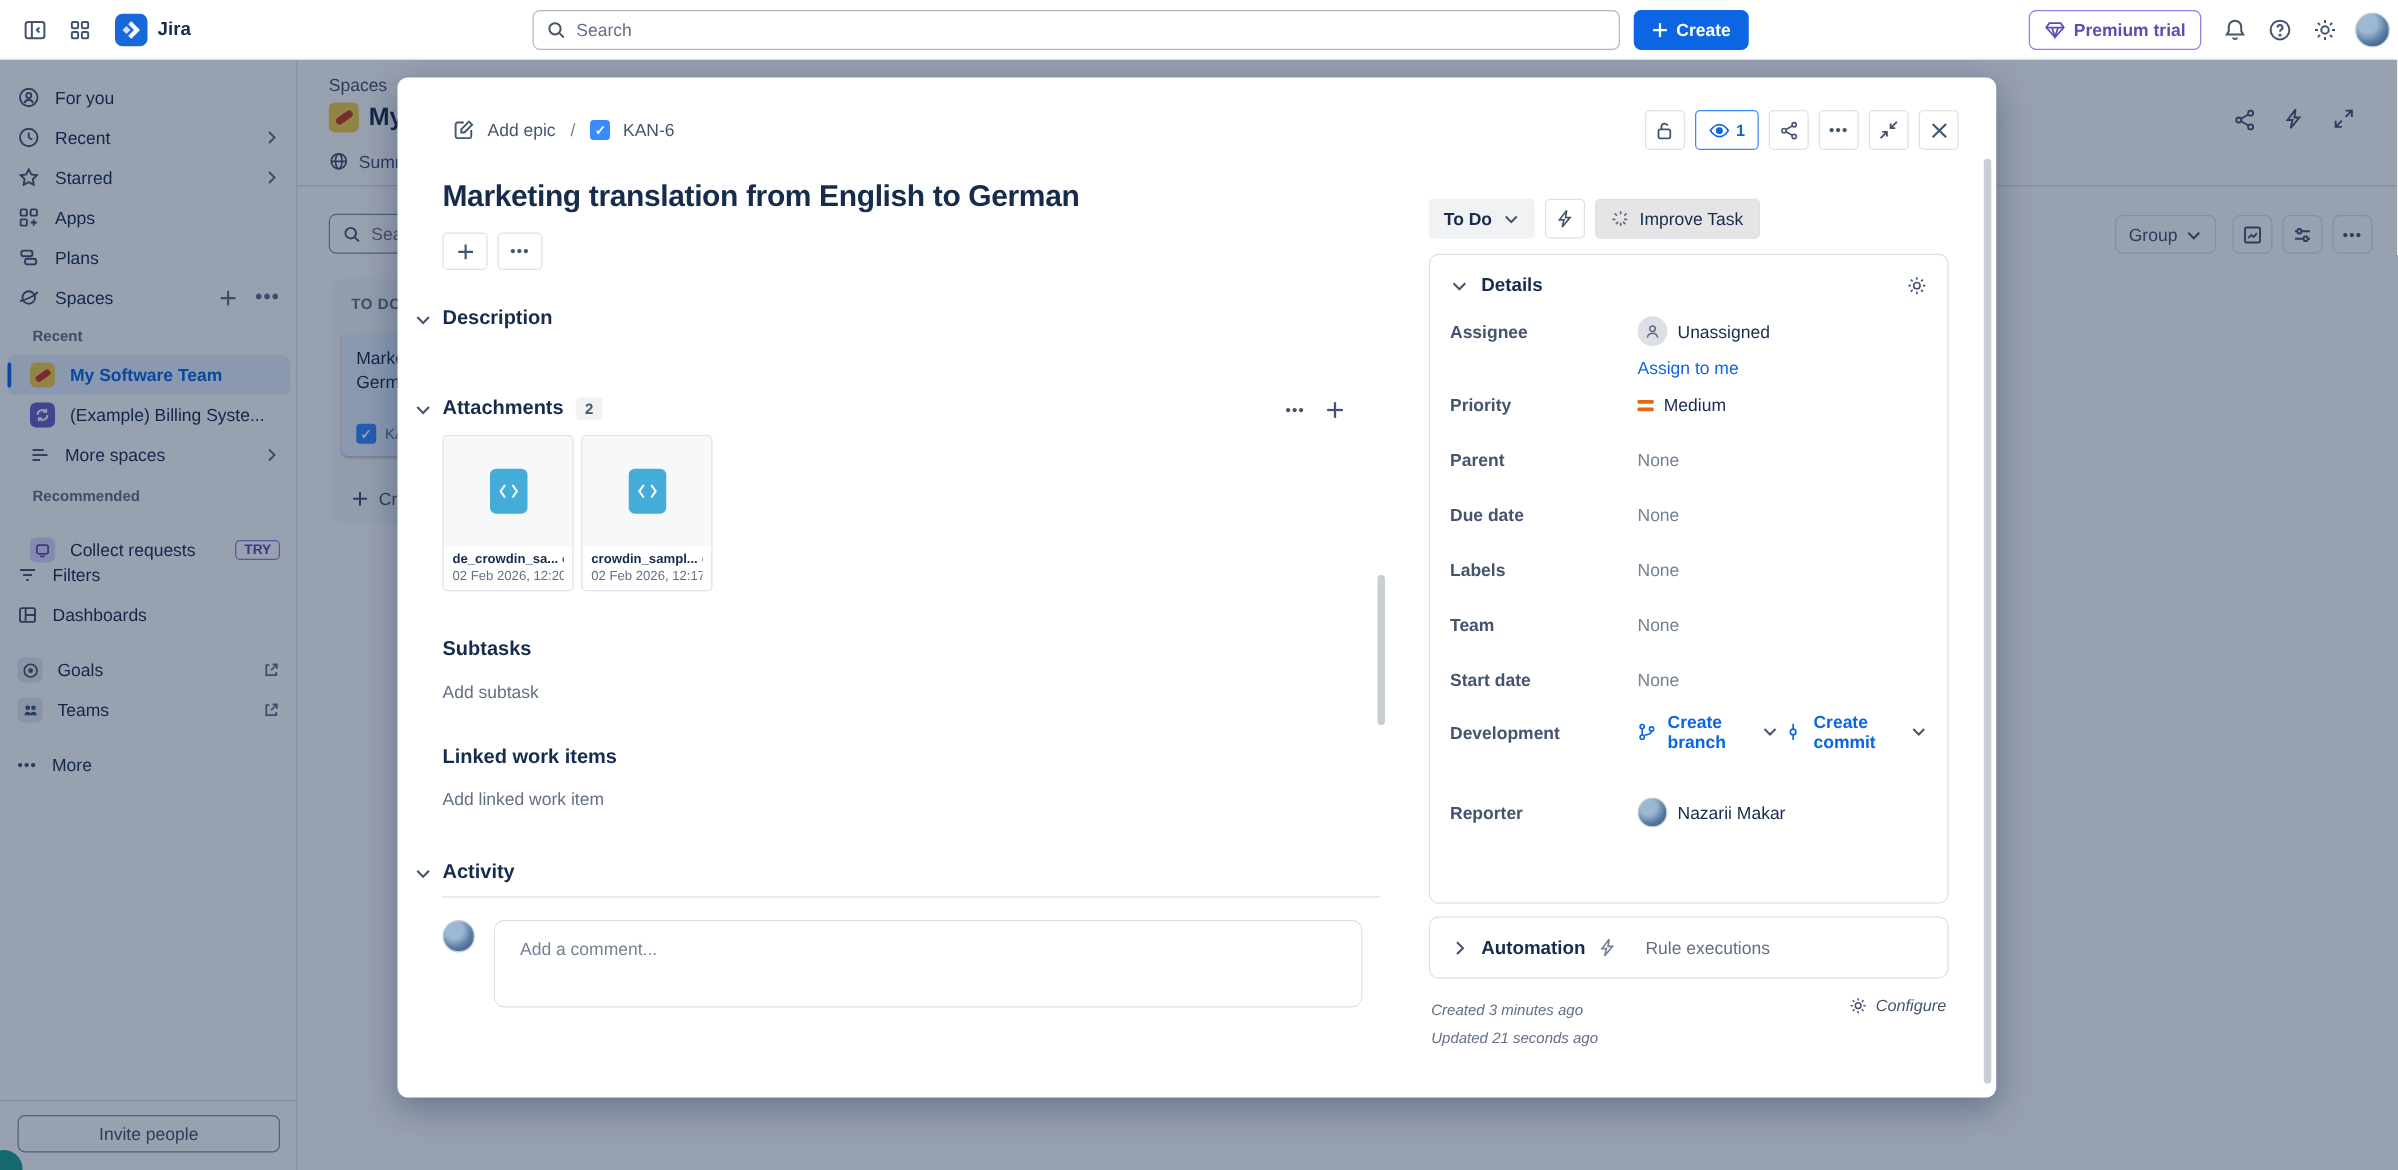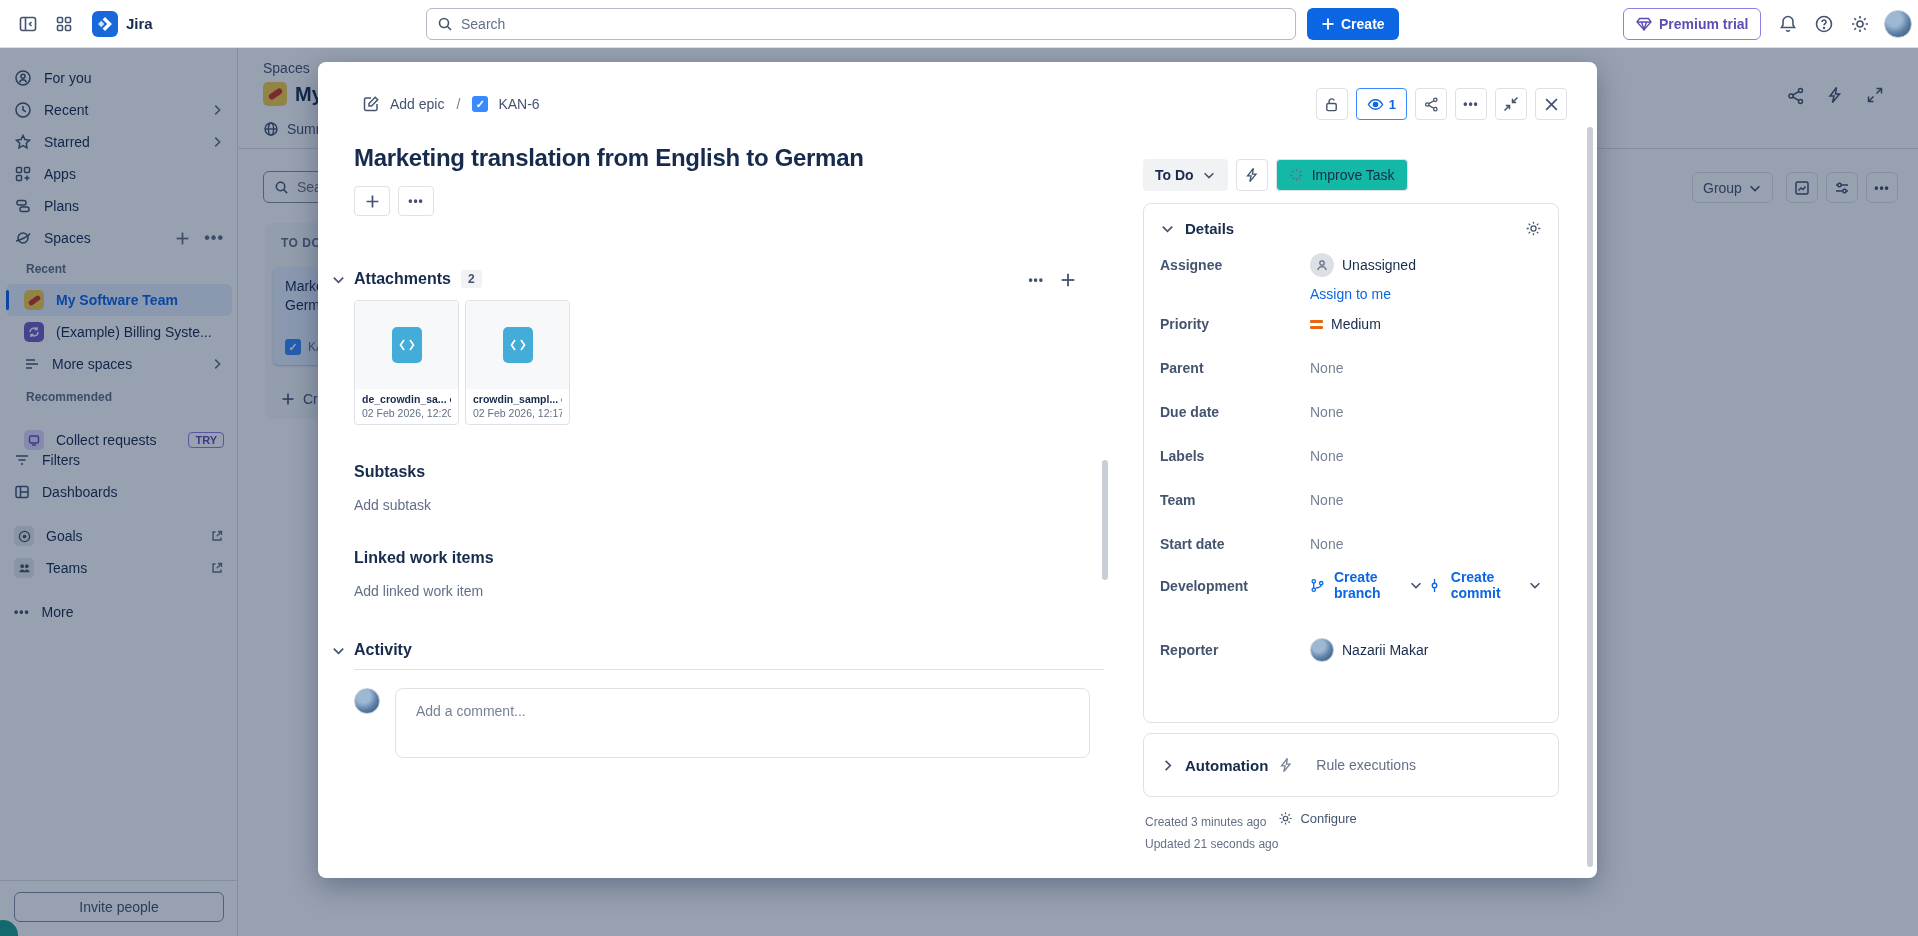--- a/index.html
+++ b/index.html
@@ -123,42 +123,42 @@
               background:radial-gradient(circle at 35% 30%, #9db8d2 0 30%, #5b7ea6 60%, #2e4d6b); border:1px solid #C3CBD6; }
   #comment-box { margin-left:15px; flex:1; border:1px solid #DFE1E6; border-radius:8px; padding:14px 20px 20px; min-height:70px; cursor:text; }
   #comment-ph { font-size:14px; color:#758195; }
 
   #right-col { position:absolute; left:825px; top:97px; width:416px; }
   #status-row { display:flex; gap:8px; align-items:center; }
   #status-btn { height:32px; padding:0 12px; background:#F1F2F4; border:none; border-radius:4px; font-size:14px; font-weight:600;
                 color:#172B4D; display:flex; align-items:center; gap:8px; cursor:pointer; font-family:"Liberation Sans", sans-serif; }
   .sq-btn { width:32px; height:32px; border:1px solid #DFE1E6; border-radius:4px; background:#fff; display:flex; align-items:center;
             justify-content:center; color:#44546F; cursor:pointer; }
-  #improve-btn { height:32px; padding:0 12px; border:1px solid #DFE1E6; border-radius:4px; background:#14b8a6; font-size:14px; font-weight:500;
+  #improve-btn { height:32px; padding:0 12px; border:1px solid #DFE1E6; border-radius:4px; background:#e5e5e5; font-size:14px; font-weight:500;
                  color:#172B4D; display:flex; align-items:center; gap:8px; cursor:pointer; font-family:"Liberation Sans", sans-serif; }
   #details-panel { margin-top:12px; border:1px solid #DFE1E6; border-radius:8px; height:520px; position:relative; }
   #details-hd { display:flex; align-items:center; padding:16px 16px 6px; gap:10px; }
   #details-hd .t { font-size:15px; font-weight:600; color:#172B4D; }
   #details-gear { margin-left:auto; color:#44546F; cursor:pointer; }
   .d-row { display:flex; align-items:center; padding:0 16px; min-height:44px; }
   .d-lbl { width:150px; flex:none; font-size:14px; font-weight:600; color:#44546F; }
   .d-val { font-size:14px; color:#172B4D; display:flex; align-items:center; gap:8px; }
   .d-none { color:#758195; }
   .gray-av { width:24px; height:24px; border-radius:50%; background:#DCDFE4; display:flex; align-items:center; justify-content:center; color:#626F86; flex:none; }
   .link { color:#0C66E4; cursor:pointer; font-size:14px; }
   .prio-med { display:inline-flex; flex-direction:column; gap:3px; }
   .prio-med i { display:block; width:13px; height:3px; background:#E56910; border-radius:1px; }
   .dev-line { display:flex; align-items:center; gap:9px; height:26px; }
   .dev-line .link { font-weight:600; }
   .dev-chev { margin-left:auto; color:#44546F; cursor:pointer; }
-  #automation-panel { margin-top:10px; border:1px solid #DFE1E6; border-radius:8px; height:64px; display:flex; align-items:center;
+  #automation-panel { margin-top:10px; border:1px solid #DFE1E6; border-radius:8px; height:50px; display:flex; align-items:center;
                       padding:0 16px; gap:10px; cursor:pointer; }
   #automation-panel .t { font-size:15px; font-weight:600; color:#172B4D; }
   #automation-panel .sub { font-size:14px; color:#626F86; margin-left:12px; }
-  #meta-row { margin-top:14px; display:flex; align-items:flex-start; padding:0 2px; }
+  #meta-row { margin-top:14px; display:flex; justify-content:space-between; align-items:flex-start; padding:0 2px;font-style:italic; }
   #meta-dates { font-size:12px; color:#626F86; line-height:22px; }
   #configure { display:flex; align-items:center; gap:7px; font-size:13px; font-weight:500; color:#44546F; cursor:pointer; }
 </style>
 </head>
 <body>
 
 <div id="screen">
 
   <header id="topbar">
     <div class="tb-iconbtn" id="tb-collapse">
@@ -578,20 +578,28 @@
           <svg width="15" height="15" viewBox="0 0 14 14" stroke="currentColor" stroke-width="1.6">
               <line x1="7" y1="1.5" x2="7" y2="12.5"></line>
               <line x1="1.5" y1="7" x2="12.5" y2="7"></line>
             </svg>
         </div>
         <div class="sm-btn">
             <span style="letter-spacing:1px;font-weight:700;font-size:12px">•••</span>
           </div>
       </div>
 
+      <div class="sec-hd" id="desc-hd">
+        <span class="chev ico">
+            <svg width="15" height="15" viewBox="0 0 16 16" fill="none" stroke="currentColor" stroke-width="1.8">
+              <path d="M3 6l5 5 5-5"></path>
+            </svg>
+          </span>
+        <span>Description</span>
+      </div>
 
       <div class="sec-hd" id="att-hd">
         <span class="chev ico">
             <svg width="15" height="15" viewBox="0 0 16 16" fill="none" stroke="currentColor" stroke-width="1.8">
               <path d="M3 6l5 5 5-5"></path>
             </svg>
           </span>
         <span>Attachments</span>
         <span class="count-badge">2</span>
         <span id="att-tools">

